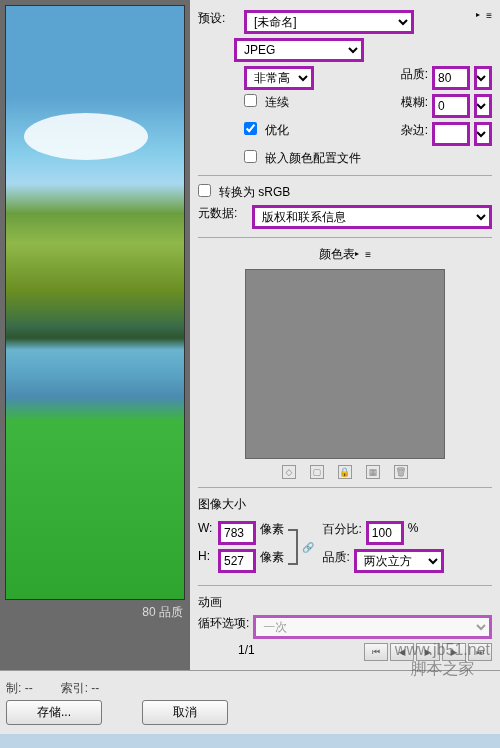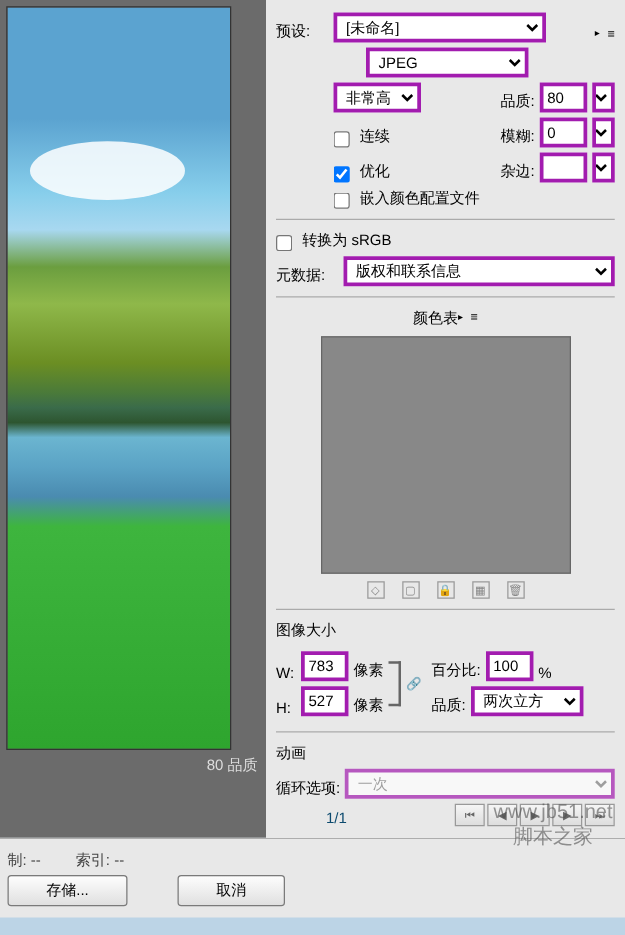--- a/index.html
+++ b/index.html
@@ -1,23 +1,23 @@
 <!DOCTYPE html>
 <html><head>
 <meta charset="utf-8">
 <style>
 *{box-sizing:border-box;margin:0;padding:0;font-family:"Microsoft YaHei",SimSun,sans-serif;font-size:12px}
 body{background:#bcd4e6;width:500px;height:748px;overflow:hidden}
 .main{display:flex;height:670px;background:#e8e8e8}
-.preview-pane{width:213px;background:#6b6b6b;padding:5px}
+.preview-pane{width:190px;background:#6b6b6b;padding:5px}
 .preview-img{width:180px;height:595px;background:linear-gradient(to bottom,#5ba3d0 0%,#5ba3d0 15%,#87ceeb 25%,#a8d8f0 30%,#6b9e3f 35%,#8fb84a 40%,#6b8e23 48%,#4a7a3a 52%,#3a6b4a 54%,#2d5530 56%,#6bb5d0 58%,#5ba3c5 62%,#4a8bb0 66%,#3eb53e 70%,#2ea52e 100%);position:relative;border:1px solid #333}
 .preview-img::after{content:"";position:absolute;top:18%;left:10%;width:70%;height:8%;background:rgba(255,255,255,0.85);border-radius:50%}
 .preview-status{color:#ddd;padding:4px 2px;display:flex;justify-content:space-between;font-size:11px}
 .right-pane{flex:1;background:#e8e8e8;padding:6px 8px;overflow-y:auto}
-.row{display:flex;align-items:flex-end;margin:4px 0;gap:4px}
+.row{display:flex;align-items:flex-start;margin:4px 0;gap:4px}
 .lbl{width:42px;text-align:left}
 select,input[type=text]{border:3px solid #a21caf;background:#fff;height:24px;padding:0 3px;font-size:12px}
 .sel-wide{width:170px}
 .sel-med{width:130px}
 .sel-sm{width:55px}
 .inp-sm{width:38px}
 input[type=checkbox]{margin-right:4px;vertical-align:middle}
 .hr{border-top:1px solid #aaa;margin:8px 0}
 .menu-icon{width:16px;height:12px;display:inline-block;position:relative}
 .menu-icon::before{content:"▸";position:absolute;left:0;font-size:8px}
@@ -46,21 +46,21 @@
     </div>
   </div>
 
   <div class="right-pane">
     <div class="row">
       <span class="lbl">预设:</span>
       <select class="sel-wide"><option>[未命名]</option></select>
       <span class="menu-icon" style="margin-left:auto"></span>
     </div>
     <div class="row">
-      <select class="sel-med" style="margin-left:72px"><option>JPEG</option></select>
+      <select class="sel-med" style="margin-left:36px"><option>JPEG</option></select>
     </div>
     <div class="row">
       <select class="sel-sm" style="margin-left:46px;width:70px"><option>非常高</option></select>
       <span style="margin-left:auto">品质:</span>
       <input type="text" class="inp-sm" value="80" style="">
       <select style="width:18px"></select>
     </div>
     <div class="row">
       <input type="checkbox" style="margin-left: 46px;">
       <span>连续</span>
@@ -138,21 +138,21 @@
     </div>
 
     <div class="hr"></div>
 
     <div style="margin:4px 0">动画</div>
     <div class="row">
       <span>循环选项:</span>
       <select style="flex:1" disabled=""><option>一次</option></select>
     </div>
     <div class="row">
-      <span style="margin-left:40px;color:#0c4a6e">1/1</span>
+      <span style="margin-left:40px;color:#000000">1/1</span>
       <div class="nav-btns">
         <span>⏮</span>
         <span>◀</span>
         <span>▶</span>
         <span>▶</span>
         <span>⏭</span>
       </div>
     </div>
   </div>
 </div>

